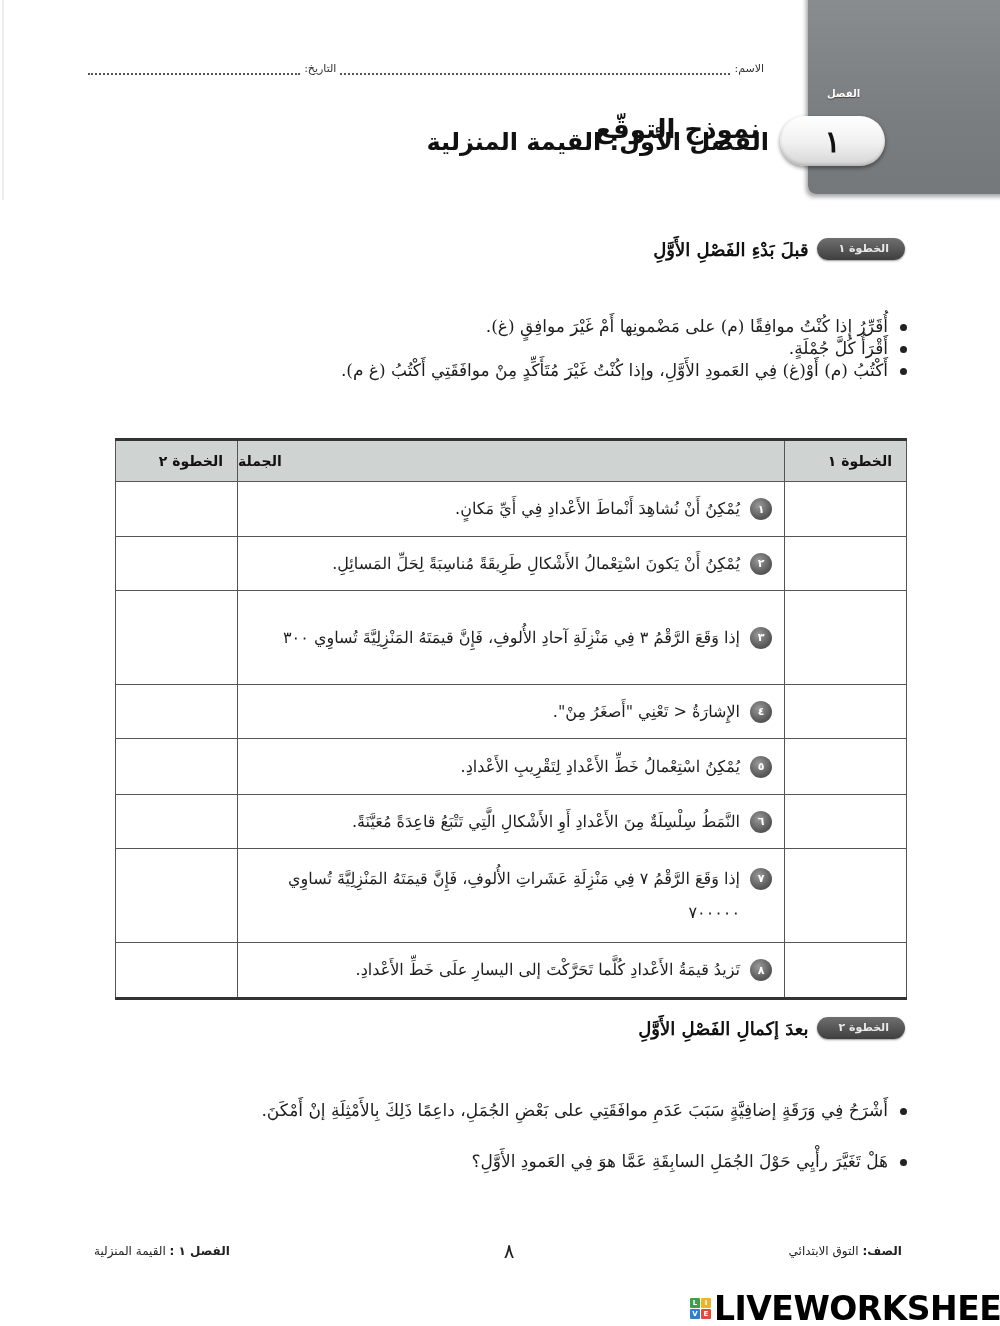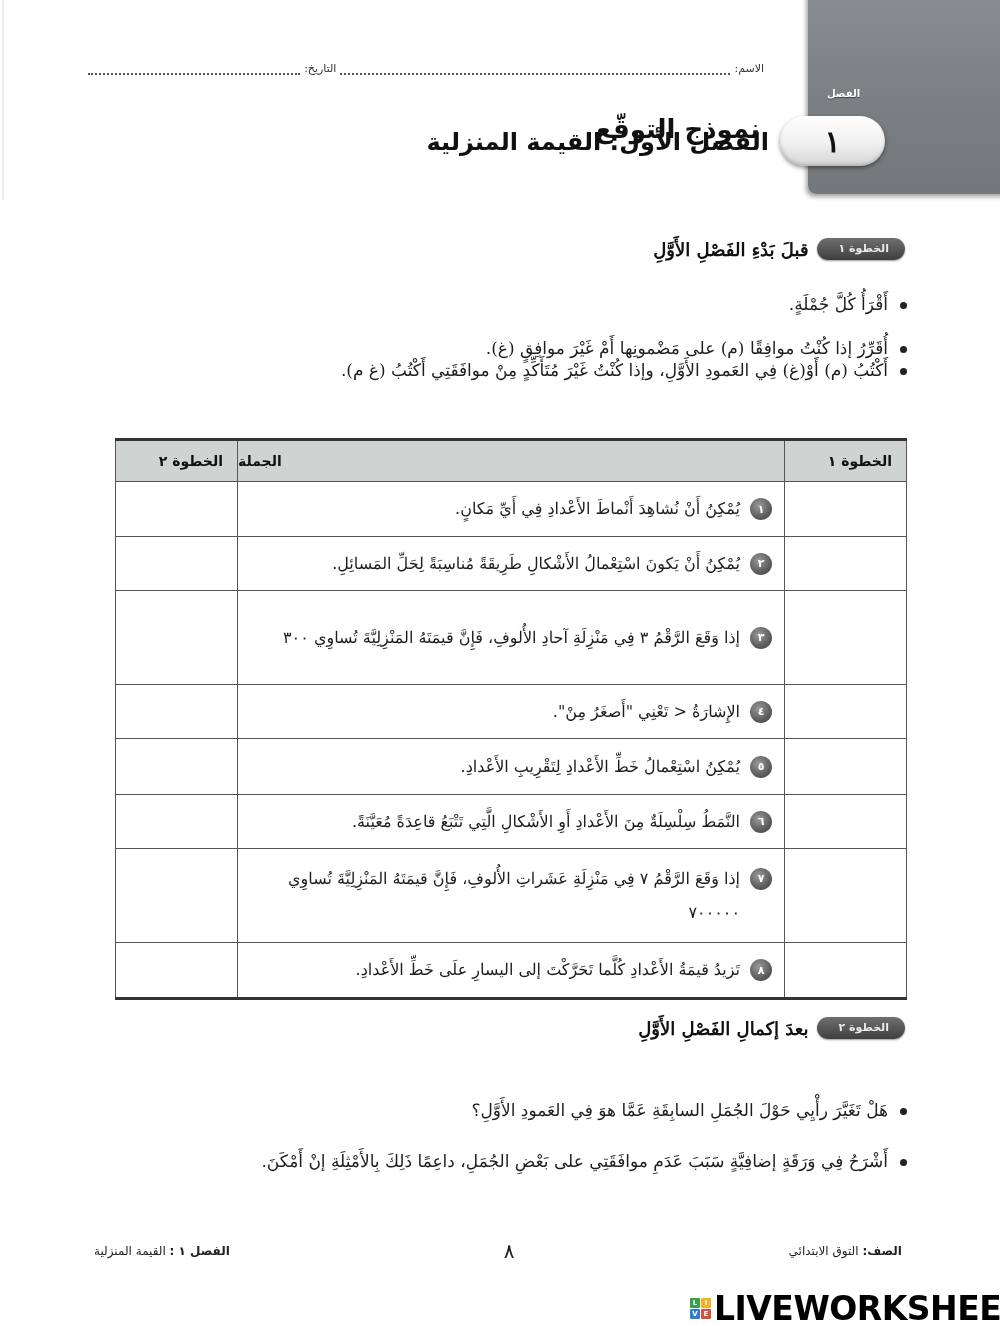--- a/index.html
+++ b/index.html
@@ -139,22 +139,22 @@
 </div>
 
 <div class="title-main">الفصل الأول: القيمة المنزلية</div>
 <div class="title-sub">نموذج التوقّع</div>
 
 <div class="step-heading" style="top:238px;">
   <span class="step-pill">الخطوة ١</span>
   <span>قبلَ بَدْءِ الفَصْلِ الأَوَّلِ</span>
 </div>
 <ul class="bullets" style="top:293px;">
+  <li style="margin-top:22px;">أُقَرِّرُ إذا كُنْتُ موافِقًا (م) على مَضْمونِها أَمْ غَيْرَ موافِقٍ (غ).</li>
   <li>أَقْرَأُ كُلَّ جُمْلَةٍ.</li>
-  <li style="margin-top:22px;">أُقَرِّرُ إذا كُنْتُ موافِقًا (م) على مَضْمونِها أَمْ غَيْرَ موافِقٍ (غ).</li>
   <li style="">أَكْتُبُ (م) أَوْ(غ) فِي العَمودِ الأَوَّلِ، وإذا كُنْتُ غَيْرَ مُتَأَكِّدٍ مِنْ موافَقَتِي أَكْتُبُ (غ م).</li>
 </ul>
 
 <div class="table-wrap">
   <table>
     <thead>
       <tr>
         <th class="c-step1">الخطوة ١</th>
         <th class="c-sentence">الجملة</th>
         <th class="c-step2">الخطوة ٢</th>
@@ -243,22 +243,22 @@
       </tr>
     </tbody>
   </table>
 </div>
 
 <div class="step-heading" style="top:1017px;">
   <span class="step-pill">الخطوة ٢</span>
   <span>بعدَ إكمالِ الفَصْلِ الأَوَّلِ</span>
 </div>
 <ul class="bullets" style="top:1070px;">
+  <li style="margin-top:29px;">أَشْرَحُ فِي وَرَقَةٍ إضافِيَّةٍ سَبَبَ عَدَمِ موافَقَتِي على بَعْضِ الجُمَلِ، داعِمًا ذَلِكَ بِالأَمْثِلَةِ إنْ أَمْكَنَ.</li>
   <li style="margin-top:29px;">هَلْ تَغَيَّرَ رأْيِي حَوْلَ الجُمَلِ السابِقَةِ عَمَّا هوَ فِي العَمودِ الأَوَّلِ؟</li>
-  <li style="margin-top:29px;">أَشْرَحُ فِي وَرَقَةٍ إضافِيَّةٍ سَبَبَ عَدَمِ موافَقَتِي على بَعْضِ الجُمَلِ، داعِمًا ذَلِكَ بِالأَمْثِلَةِ إنْ أَمْكَنَ.</li>
 </ul>
 
 <div class="footer">
   <span><b>الصف:</b> <span>التوق الابتدائي</span></span>
   <span class="page-no">٨</span>
   <span><b>الفصل ١ :</b> <span>القيمة المنزلية</span></span>
 </div>
 
 <div class="lw-logo">
   <div class="lw-grid">

